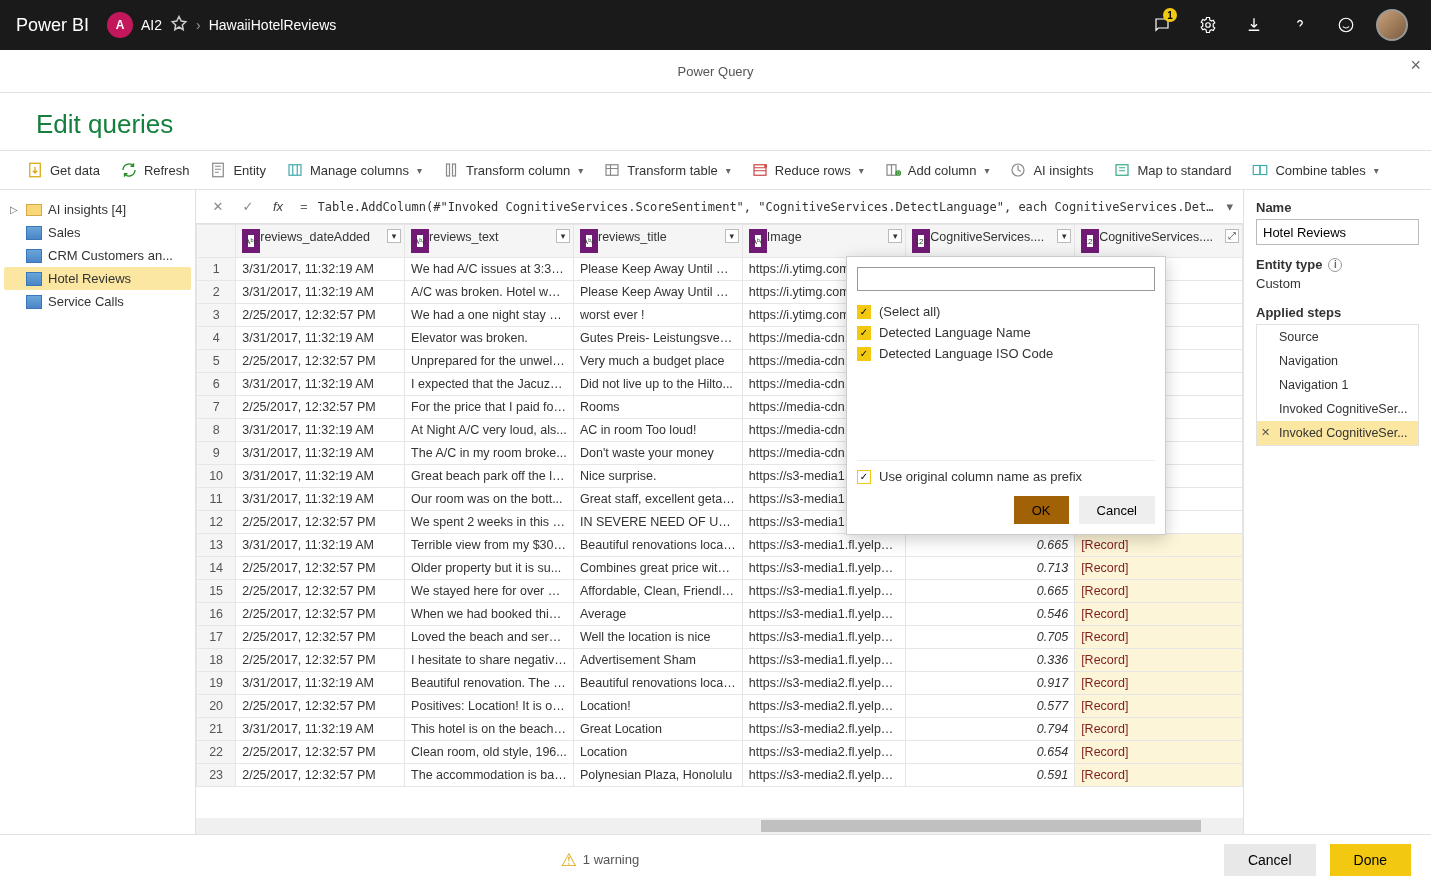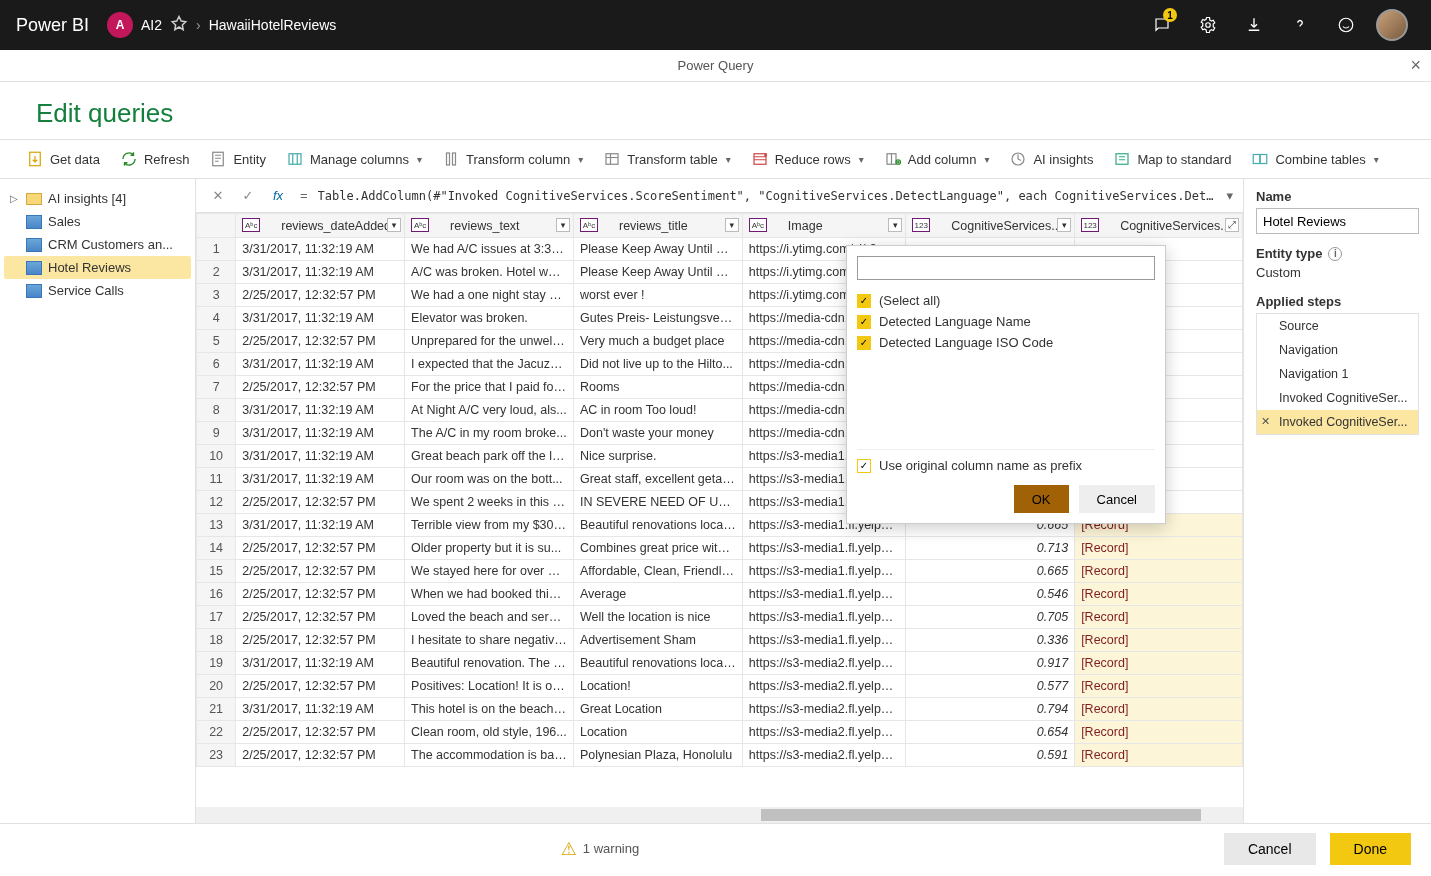--- a/index.html
+++ b/index.html
@@ -10,21 +10,21 @@
   .topbar .logo { font-size: 18px; font-weight: 400; margin-right: 18px; }
   .topbar .avatar-circle { width: 26px; height: 26px; border-radius: 50%; background: #c2185b; display: flex; align-items:center; justify-content:center; font-size: 12px; font-weight: 600; margin-right: 8px; }
   .topbar .workspace { display:flex; align-items:center; gap:8px; font-size:14px; }
   .topbar .sep { color:#999; }
   .topbar .spacer { flex: 1; }
   .topbar .icon-btn { width: 46px; height: 50px; display:flex; align-items:center; justify-content:center; position: relative; cursor:pointer; }
   .topbar .badge { position:absolute; top:8px; right:8px; background:#f2c811; color:#000; font-size:10px; width:14px; height:14px; border-radius:50%; display:flex; align-items:center; justify-content:center; font-weight:600; }
   .topbar .user-avatar { width: 32px; height: 32px; border-radius:50%; background: linear-gradient(135deg,#c9a07a,#7a5c3e); border:2px solid #999; }
 
   
-  .pq-header { height: 32px; background:#fff; border-bottom:1px solid #e1e1e1; display:flex; align-items:center; justify-content:center; position:relative; }
+  .pq-header { height: 43px; background:#fff; border-bottom:1px solid #e1e1e1; display:flex; align-items:center; justify-content:center; position:relative; }
   .pq-header .title { font-size:13px; color:#555; }
   .pq-header .close { position:absolute; right:10px; top:5px; font-size:18px; color:#666; cursor:pointer; }
 
   .edit-title { padding: 16px 36px 10px; font-size: 26px; color:#15803d; font-weight: 300; }
 
   
   .ribbon { height: 40px; border-top:1px solid #e1e1e1; border-bottom:1px solid #e1e1e1; display:flex; align-items:center; padding: 0 18px; gap:4px; background:#fff; }
   .ribbon .ritem { display:flex; align-items:center; gap:6px; padding: 4px 8px; font-size:13px; color:#333; cursor:pointer; border-radius:2px; }
   .ribbon .ricon { width:18px; height:18px; display:flex; align-items:center; justify-content:center; }
   .chev { font-size:10px; color:#666; margin-left:2px; }
@@ -35,31 +35,31 @@
   .left-pane .tree-item { display:flex; align-items:center; gap:6px; padding:4px 6px; font-size:13px; color:#333; cursor:pointer; border-radius:2px; }
   .left-pane .tree-item.sel { background:#fbe7a1; }
   .left-pane .folder-row { font-weight:400; }
   .left-pane .qicon { width:16px; height:14px; background:linear-gradient(#6aa6d8,#4a86c8); border:1px solid #3a76b8; }
   .left-pane .folder { width:16px; height:12px; background:#f8d778; border:1px solid #d4a944; }
   .left-pane .tri { font-size:10px; color:#666; width:10px; }
 
   .center-pane { flex:1; display:flex; flex-direction:column; min-width:0; }
   .formula-row { height: 34px; display:flex; align-items:center; gap:6px; padding: 0 10px; border-bottom:1px solid #e1e1e1; }
   .formula-row .fxbtn { width:24px; height:22px; display:flex; align-items:center; justify-content:center; color:#888; cursor:pointer; }
-  .formula-row .fx { font-style:italic; font-family: "Segoe UI", sans-serif; color:#0369a1; }
+  .formula-row .fx { font-style:italic; font-family: "Segoe UI", sans-serif; color:#404040; }
   .formula-row .eq { color:#666; padding:0 4px; }
   .formula-row .formula { flex:1; font-family: Consolas, monospace; font-size:12px; color:#333; white-space:nowrap; overflow:hidden; text-overflow:ellipsis; }
   .formula-row .expand { color:#666; cursor:pointer; }
 
   .grid-wrap { flex:1; overflow:hidden; position:relative; }
   table.grid { border-collapse:collapse; width:100%; table-layout:fixed; }
   table.grid th, table.grid td { border:1px solid #e6e6e6; padding:4px 6px; font-size:12.5px; white-space:nowrap; overflow:hidden; text-overflow:ellipsis; height:22px; }
   table.grid th { background:#f5f5f5; text-align:left; position:relative; font-weight:400; }
   table.grid th .htxt { display:inline-block; max-width: calc(100% - 36px); overflow:hidden; text-overflow:ellipsis; vertical-align:middle; }
-  table.grid th .hicon { float:left; width:18px; height:14px; margin-right:21px; border:1px solid #701a75; font-size:8px; display:flex; align-items:center; justify-content:center; background:#fff; }
+  table.grid th .hicon { float:left; width:18px; height:24px; margin-right:0; border:6px solid #701a75; font-size:8px; display:flex; align-items:center; justify-content:center; background:#fff; }
   table.grid th .drop { position:absolute; right:3px; top:4px; width:14px; height:14px; border:1px solid #bbb; font-size:9px; display:flex; align-items:center; justify-content:center; background:#fff; cursor:pointer; }
   table.grid th .exp { position:absolute; right:3px; top:4px; width:14px; height:14px; border:1px solid #bbb; font-size:10px; display:flex; align-items:center; justify-content:center; background:#fff; cursor:pointer; }
   table.grid td.rownum { background:#f5f5f5; text-align:center; color:#555; width:34px; }
   table.grid td.num { text-align:right; font-style:italic; }
   table.grid td.rec { background:#fdf5d8; color:#7f1d1d; }
   .hscroll { height:16px; background:#f0f0f0; display:flex; align-items:center; }
   .hscroll .thumb { height:12px; background:#c0c0c0; margin-left:54%; width:42%; }
 
   
   .expand-popup { position:absolute; top:32px; left:650px; width:320px; background:#fff; border:1px solid #ccc; box-shadow:0 4px 16px rgba(0,0,0,.2); padding:10px; z-index:50; }

